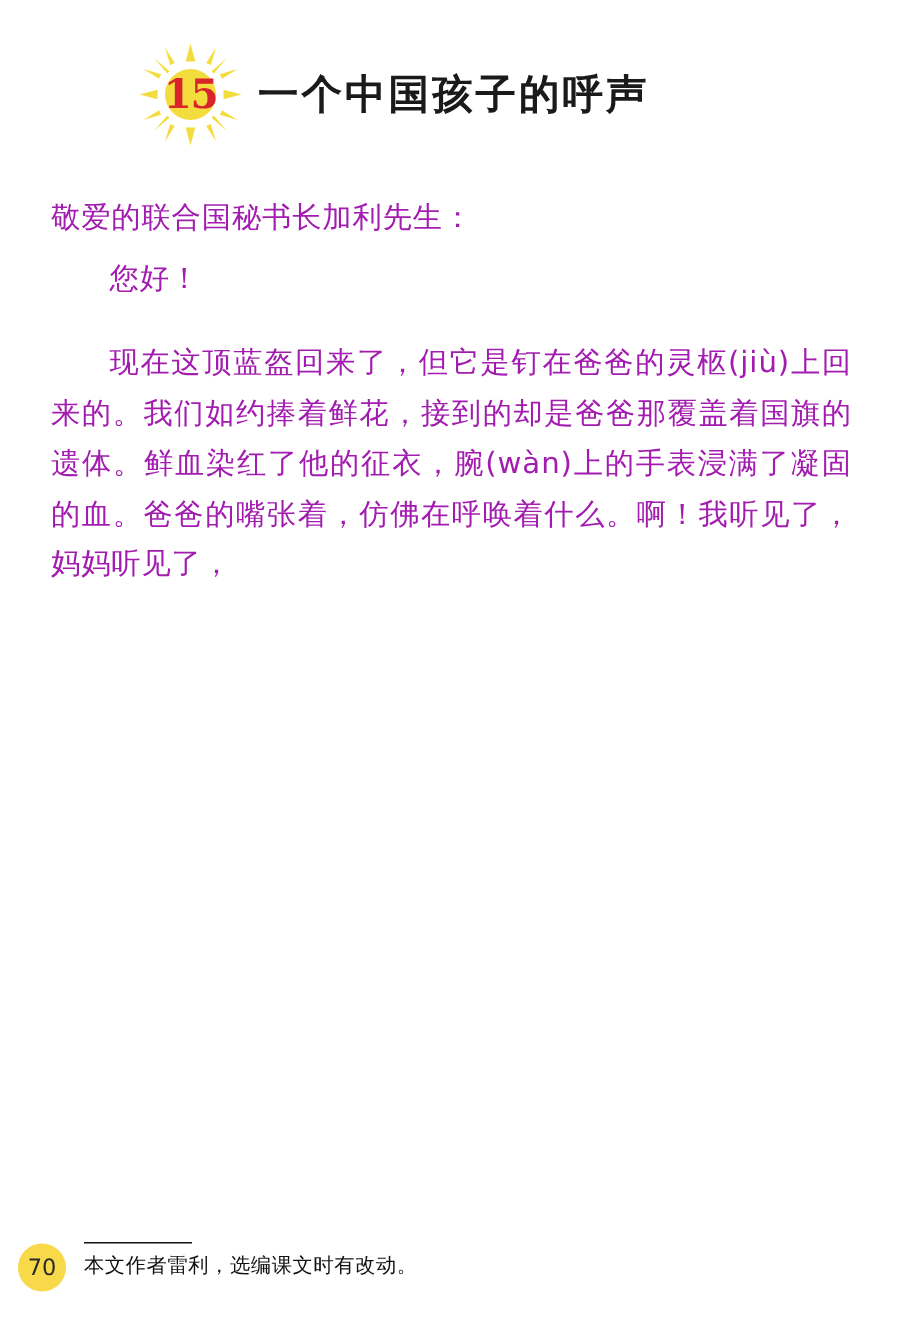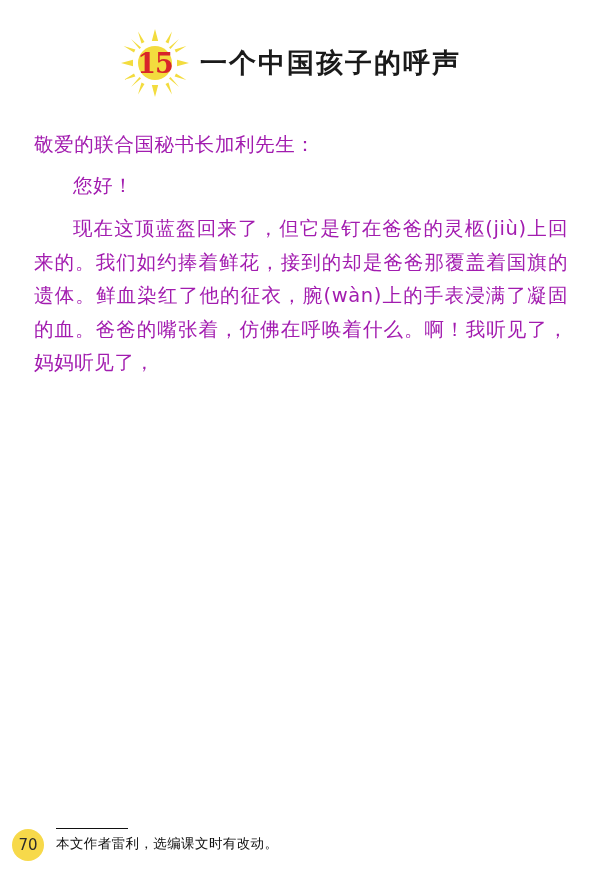--- a/index.html
+++ b/index.html
@@ -25,21 +25,21 @@
   
   .header {
     position: absolute;
     top: 28px;
     left: 0;
     width: 600px;
     height: 70px;
     display: flex;
     align-items: center;
     justify-content: flex-start;
-    padding-left: 120px;
+    padding-left: 92px;
     box-sizing: border-box;
   }
 
   .sun-badge {
     position: relative;
     width: 70px;
     height: 70px;
     flex: none;
   }
   .sun-badge .rays {
@@ -95,21 +95,21 @@
     color: #a21caf;
   }
   .para.indent {
     text-indent: 39px;
   }
   .para.salutation {
     margin-bottom: 7px;
   }
   .para.greet {
     text-indent: 39px;
-    margin-bottom: 10px;
+    margin-bottom: 23px;
   }
 
   
   .footer {
     position: absolute;
     left: 0;
     bottom: 22px;
     width: 600px;
     height: 46px;
     text-align: center;

